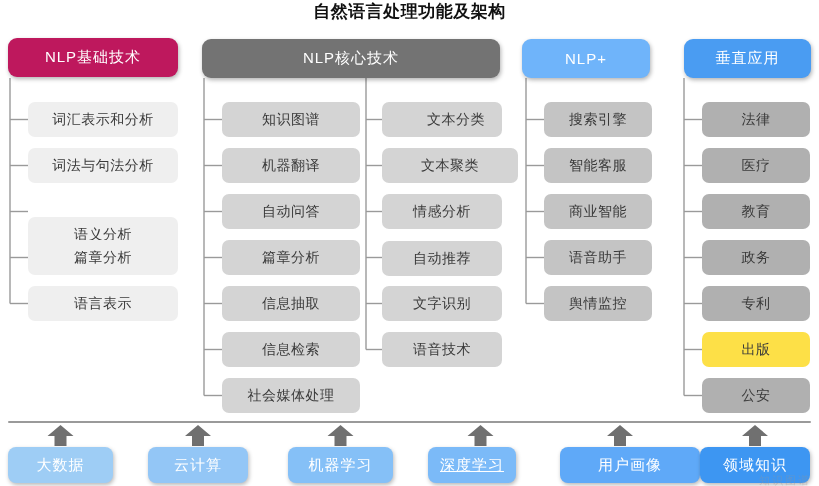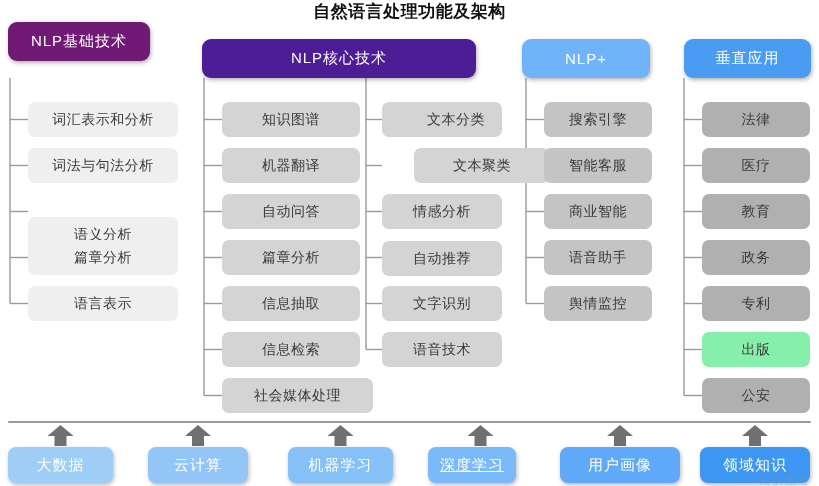--- a/index.html
+++ b/index.html
@@ -159,59 +159,59 @@
       <line x1="684" y1="395.5" x2="702" y2="395.5" stroke="#9a9a9a" stroke-width="1.4"></line>
       <path d="M 60.5 425 L 73.5 436 L 66.5 436 L 66.5 446 L 54.5 446 L 54.5 436 L 47.5 436 Z" fill="#707070"></path>
       <path d="M 198 425 L 211 436 L 204 436 L 204 446 L 192 446 L 192 436 L 185 436 Z" fill="#707070"></path>
       <path d="M 340.5 425 L 353.5 436 L 346.5 436 L 346.5 446 L 334.5 446 L 334.5 436 L 327.5 436 Z" fill="#707070"></path>
       <path d="M 480.5 425 L 493.5 436 L 486.5 436 L 486.5 446 L 474.5 446 L 474.5 436 L 467.5 436 Z" fill="#707070"></path>
       <path d="M 620 425 L 633 436 L 626 436 L 626 446 L 614 446 L 614 436 L 607 436 Z" fill="#707070"></path>
       <path d="M 755 425 L 768 436 L 761 436 L 761 446 L 749 446 L 749 436 L 742 436 Z" fill="#707070"></path>
     </svg>
 
   <div id="layers">
-      <div class="hdr" style="left: 8px; top: 22px; width: 142px; background: #701a75;">NLP基础技术</div>
+      <div class="hdr" style="left: 8px; top: 38px; width: 170px; background: #be185d;">NLP基础技术</div>
       <div class="item" style="left: 28px; top: 102px; width: 150px; background: rgb(239, 239, 239);">词汇表示和分析</div>
       <div class="item" style="left: 28px; top: 148px; width: 150px; background: rgb(239, 239, 239);">词法与句法分析</div>
       <div class="item" style="left: 28px; top: 202px; width: 150px; background: rgb(239, 239, 239); margin-top: 15px;">语义分析</div>
       <div class="item" style="left: 28px; top: 240px; width: 150px; background: rgb(239, 239, 239);">篇章分析</div>
       <div class="item" style="left: 28px; top: 286px; width: 150px; background: rgb(239, 239, 239);">语言表示</div>
-      <div class="hdr" style="left: 202px; top: 39px; width: 274px; background: #4c1d95;">NLP核心技术</div>
+      <div class="hdr" style="left: 202px; top: 39px; width: 298px; background: #737373;">NLP核心技术</div>
       <div class="item" style="left: 222px; top: 102px; width: 138px; background: rgb(212, 212, 212);">知识图谱</div>
       <div class="item" style="left: 222px; top: 148px; width: 138px; background: rgb(212, 212, 212);">机器翻译</div>
       <div class="item" style="left: 222px; top: 194px; width: 138px; background: rgb(212, 212, 212);">自动问答</div>
       <div class="item" style="left: 222px; top: 240px; width: 138px; background: rgb(212, 212, 212);">篇章分析</div>
       <div class="item" style="left: 222px; top: 286px; width: 138px; background: rgb(212, 212, 212);">信息抽取</div>
       <div class="item" style="left: 222px; top: 332px; width: 138px; background: rgb(212, 212, 212);">信息检索</div>
-      <div class="item" style="left: 222px; top: 378px; width: 151px; background: rgb(212, 212, 212); text-align: center;">社会媒体处理</div>
+      <div class="item" style="left: 222px; top: 378px; width: 138px; background: rgb(212, 212, 212); text-align: center;">社会媒体处理</div>
       <div class="item" style="left: 382px; top: 102px; width: 120px; background: rgb(212, 212, 212); padding-left: 28px;">文本分类</div>
-      <div class="item" style="left: 382px; top: 148px; width: 136px; background: rgb(212, 212, 212); margin-left: 32px;">文本聚类</div>
+      <div class="item" style="left: 382px; top: 148px; width: 136px; background: rgb(212, 212, 212);">文本聚类</div>
       <div class="item" style="left: 382px; top: 194px; width: 120px; background: rgb(212, 212, 212);">情感分析</div>
       <div class="item" style="left: 382px; top: 241px; width: 120px; background: rgb(212, 212, 212);">自动推荐</div>
       <div class="item" style="left: 382px; top: 286px; width: 120px; background: rgb(212, 212, 212);">文字识别</div>
       <div class="item" style="left: 382px; top: 332px; width: 120px; background: rgb(212, 212, 212);">语音技术</div>
       <div class="hdr" style="left: 522px; top: 39px; width: 128px; background: rgb(111, 180, 250);">NLP+</div>
       <div class="item" style="left: 544px; top: 102px; width: 108px; background: rgb(196, 196, 196);">搜索引擎</div>
       <div class="item" style="left: 544px; top: 148px; width: 108px; background: rgb(196, 196, 196);">智能客服</div>
       <div class="item" style="left: 544px; top: 194px; width: 108px; background: rgb(196, 196, 196);">商业智能</div>
       <div class="item" style="left: 544px; top: 240px; width: 108px; background: rgb(196, 196, 196);">语音助手</div>
       <div class="item" style="left: 544px; top: 286px; width: 108px; background: rgb(196, 196, 196);">舆情监控</div>
       <div class="hdr" style="left: 684px; top: 39px; width: 127px; background: rgb(74, 156, 242);">垂直应用</div>
       <div class="item" style="left: 702px; top: 102px; width: 108px; background: rgb(176, 176, 176);">法律</div>
       <div class="item" style="left: 702px; top: 148px; width: 108px; background: rgb(176, 176, 176);">医疗</div>
       <div class="item" style="left: 702px; top: 194px; width: 108px; background: rgb(176, 176, 176);">教育</div>
       <div class="item" style="left: 702px; top: 240px; width: 108px; background: rgb(176, 176, 176);">政务</div>
       <div class="item" style="left: 702px; top: 286px; width: 108px; background: rgb(176, 176, 176);">专利</div>
-      <div class="item" style="left: 702px; top: 332px; width: 108px; background: #86efac;">出版</div>
+      <div class="item" style="left: 702px; top: 332px; width: 108px; background: #fde047;">出版</div>
       <div class="item" style="left: 702px; top: 378px; width: 108px; background: rgb(176, 176, 176);">公安</div>
       <div class="base" style="left: 8px; width: 105px; background: rgb(158, 205, 245);">大数据</div>
       <div class="base" style="left: 148px; width: 100px; background: rgb(147, 198, 246);">云计算</div>
       <div class="base" style="left: 288px; width: 105px; background: rgb(133, 192, 247);">机器学习</div>
       <div class="base" style="left: 428px; width: 88px; background: rgb(123, 186, 248); text-decoration: underline;">深度学习</div>
-      <div class="base" style="left: 560px; width: 120px; background: rgb(95, 169, 248);">用户画像</div>
+      <div class="base" style="left: 560px; width: 140px; background: rgb(95, 169, 248);">用户画像</div>
       <div class="base" style="left: 700px; width: 110px; background: rgb(61, 150, 242);">领域知识</div>
     </div>
 
   <div class="divider"></div>
 
   <div class="watermark">知识图谱</div>
 
 </div>
 
 </body></html>

